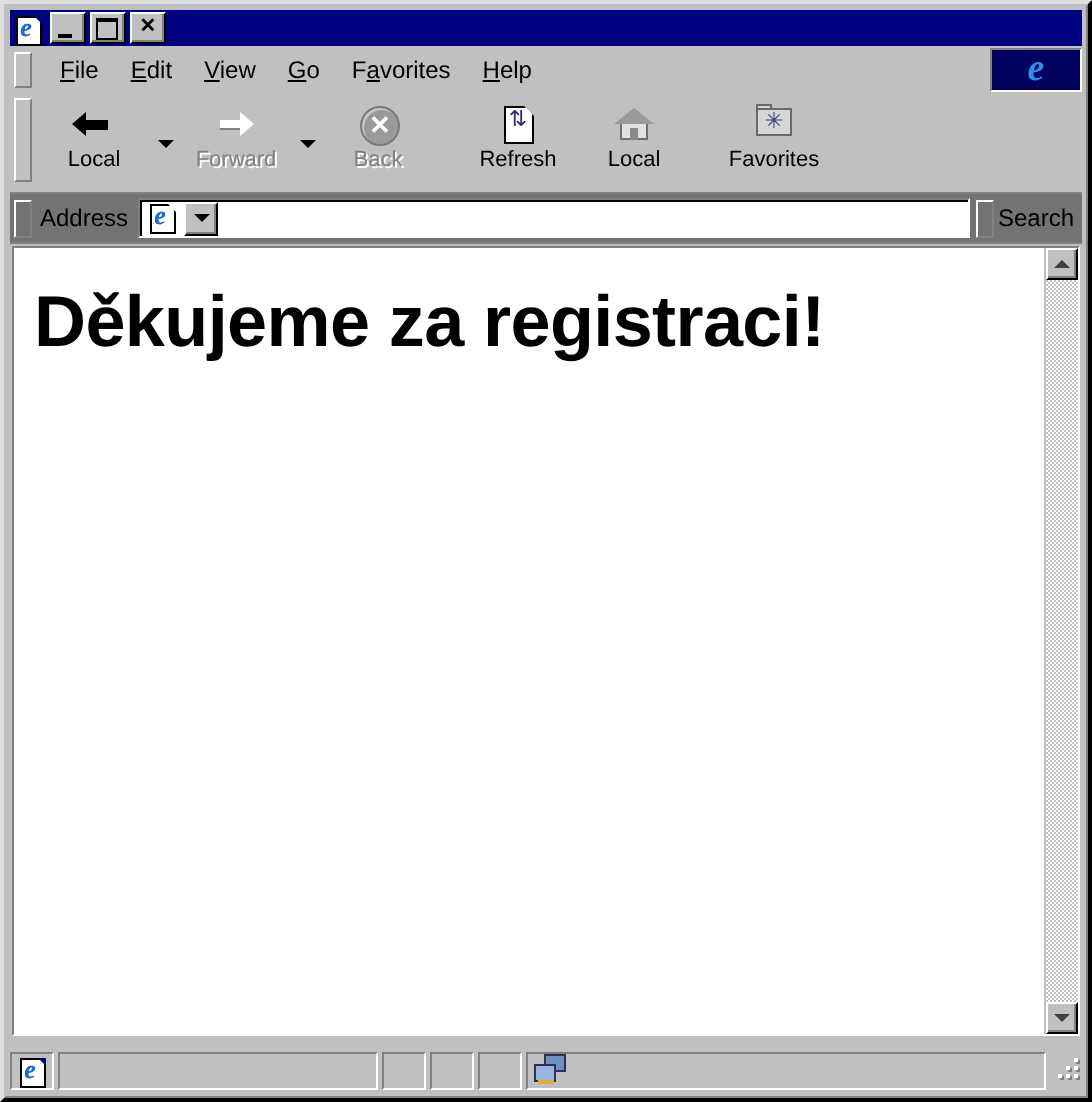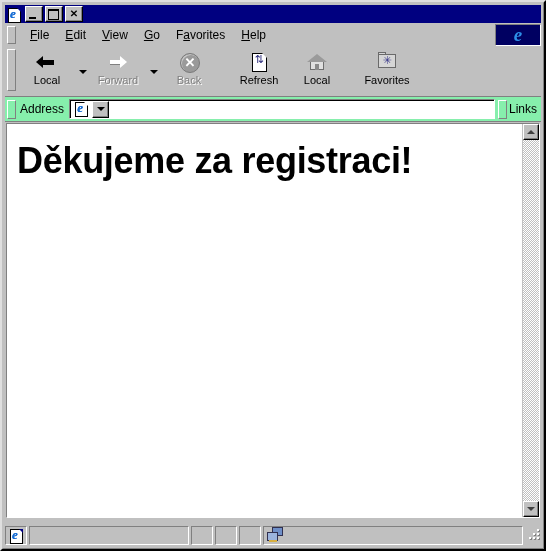--- a/index.html
+++ b/index.html
@@ -416,21 +416,21 @@
     line-height: 11px;
     color: #3a3a8a;
     font-family: "DejaVu Sans", sans-serif;
   }
 
   
   .addressbar {
     position: absolute;
     left: 2px; top: 94px; right: 2px;
     height: 24px;
-    background: #86efac;
+    background: #737373;
     display: flex;
     align-items: center;
     border-bottom: 1px solid #808080;
   }
   .addr-grip {
     width: 7px; height: 17px;
     margin: 0 2px 0 2px;
     border-left: 1px solid #ffffff;
     border-top: 1px solid #ffffff;
     border-right: 1px solid #808080;
@@ -779,21 +779,21 @@
     <div class="addr-field">
       <div class="addr-icon">
         <div class="doc-shape"></div>
         <div class="ie-e small">e</div>
       </div>
       <div class="addr-drop">
         <span class="caret"></span>
       </div>
     </div>
     <div class="links-grip"></div>
-    <div class="links-label">Links</div>
+    <div class="links-label">Search</div>
   </div>
 
   <div class="content-wrap">
     <div class="page">
       <h1>Děkujeme za registraci!</h1>
     </div>
     <div class="vscroll">
       <div class="sb-btn">
         <span class="caret-up"></span>
       </div>

